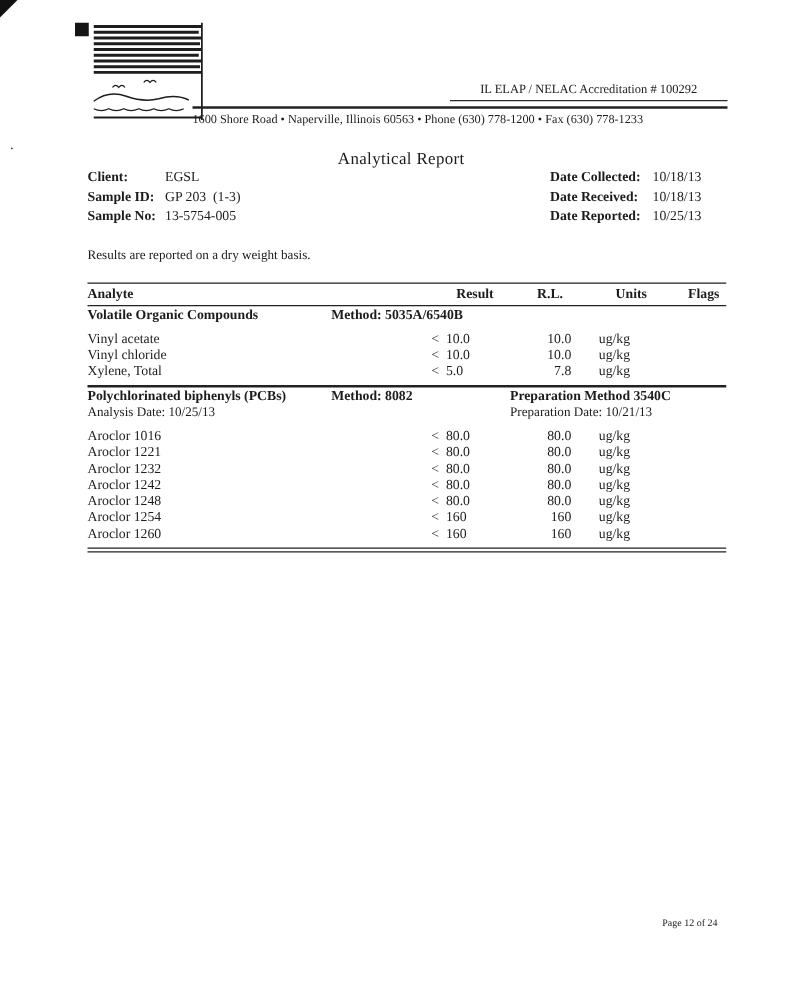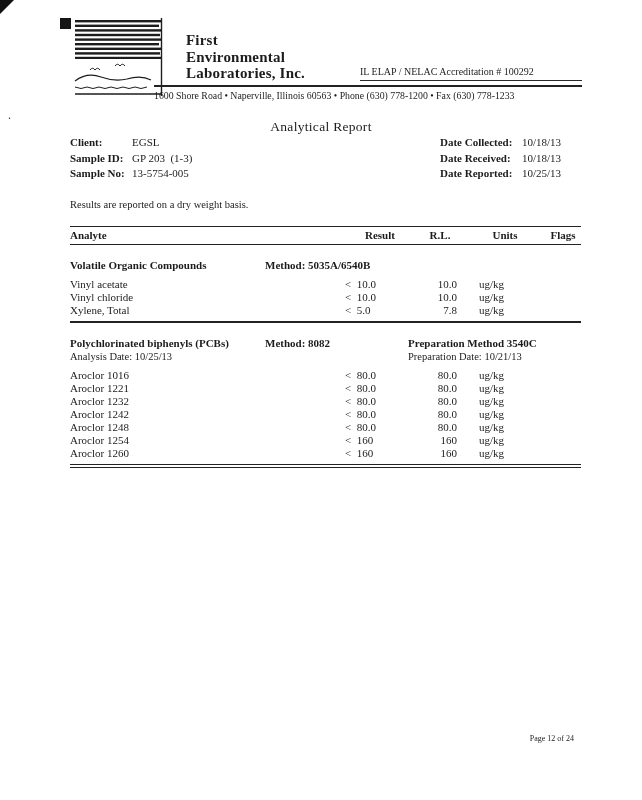--- a/index.html
+++ b/index.html
@@ -28,20 +28,21 @@
   .company {
     position:absolute; left:186px; top:32px;
     font-weight:bold; font-size:15px; line-height:16.5px;
     letter-spacing:0.2px;
   }
   .accred {
     position:absolute; left:360px; top:66px; width:222px;
     font-size:10px; padding-bottom:3px;
     border-bottom:1.2px solid #2a2a2a;
     white-space:nowrap;
+    text-align:center;
   }
   .address {
     position:absolute; left:154px; top:85px; width:428px;
     border-top:2px solid #222; padding-top:3px;
     font-size:9.8px; white-space:nowrap;
   }
   .title {
     position:absolute; left:0; right:0; top:119px;
     text-align:center; font-weight:normal; font-size:13.5px;
     letter-spacing:0.3px;
@@ -57,21 +58,21 @@
   
   .table { position:absolute; left:70px; top:212px; width:511px; }
   .thead {
     display:grid; grid-template-columns:275px 70px 50px 80px 36px;
     border-top:1.2px solid #222; border-bottom:1.2px solid #222;
     font-weight:bold; font-size:11px; padding:2px 0 3px 0;margin-top:14px;
   }
   .thead .c { text-align:center; }
   .sec-head {
     display:grid; grid-template-columns:195px 143px auto;
-    font-weight:bold; font-size:11px; margin-top:14px; line-height:13px;
+    font-weight:bold; font-size:11px; margin-top:1px; line-height:13px;
   }
   .sec-sub {
     display:grid; grid-template-columns:338px auto;
     font-size:10.5px; line-height:13px;
   }
   .rows { margin-top:6px; }
   .row {
     display:grid; grid-template-columns:275px 70px 50px 80px 36px;
     font-size:11px; line-height:13px; height:13px;
   }
@@ -110,25 +111,20 @@
       </g>
       <line x1="101.5" y1="0" x2="101.5" y2="78" stroke-width="1.4"></line>
       <path d="M30 52 q2.5 -3.5 5 0 q2.5 -3.5 5 0" stroke-width="1"></path>
       <path d="M55 48 q2.5 -3.5 5 0 q2.5 -3.5 5 0" stroke-width="1"></path>
       <path d="M15 63 q12 -9 26 -4 q14 5 26 2 q14 -4 24 1" stroke-width="1.2"></path>
       <path d="M15 69 q6 3 12 0 q6 3 12 0 q6 3 12 0 q6 3 12 0 q6 3 12 0 q6 3 12 0" stroke-width="1"></path>
       <line x1="15" y1="76" x2="101" y2="76" stroke-width="1.6"></line>
     </svg>
   </div>
 
-  <div class="company">
-    <div>First</div>
-    <div>Environmental</div>
-    <div>Laboratories, Inc.</div>
-  </div>
 
   <div class="accred">IL ELAP / NELAC Accreditation # 100292</div>
   <div class="address">1600 Shore Road • Naperville, Illinois 60563 • Phone (630) 778-1200 • Fax (630) 778-1233</div>
 
   <div class="title">Analytical Report</div>
 
   <div class="info">
     <div class="info-row">
       <span class="ilab">Client:</span>
       <span class="ival">EGSL</span>

